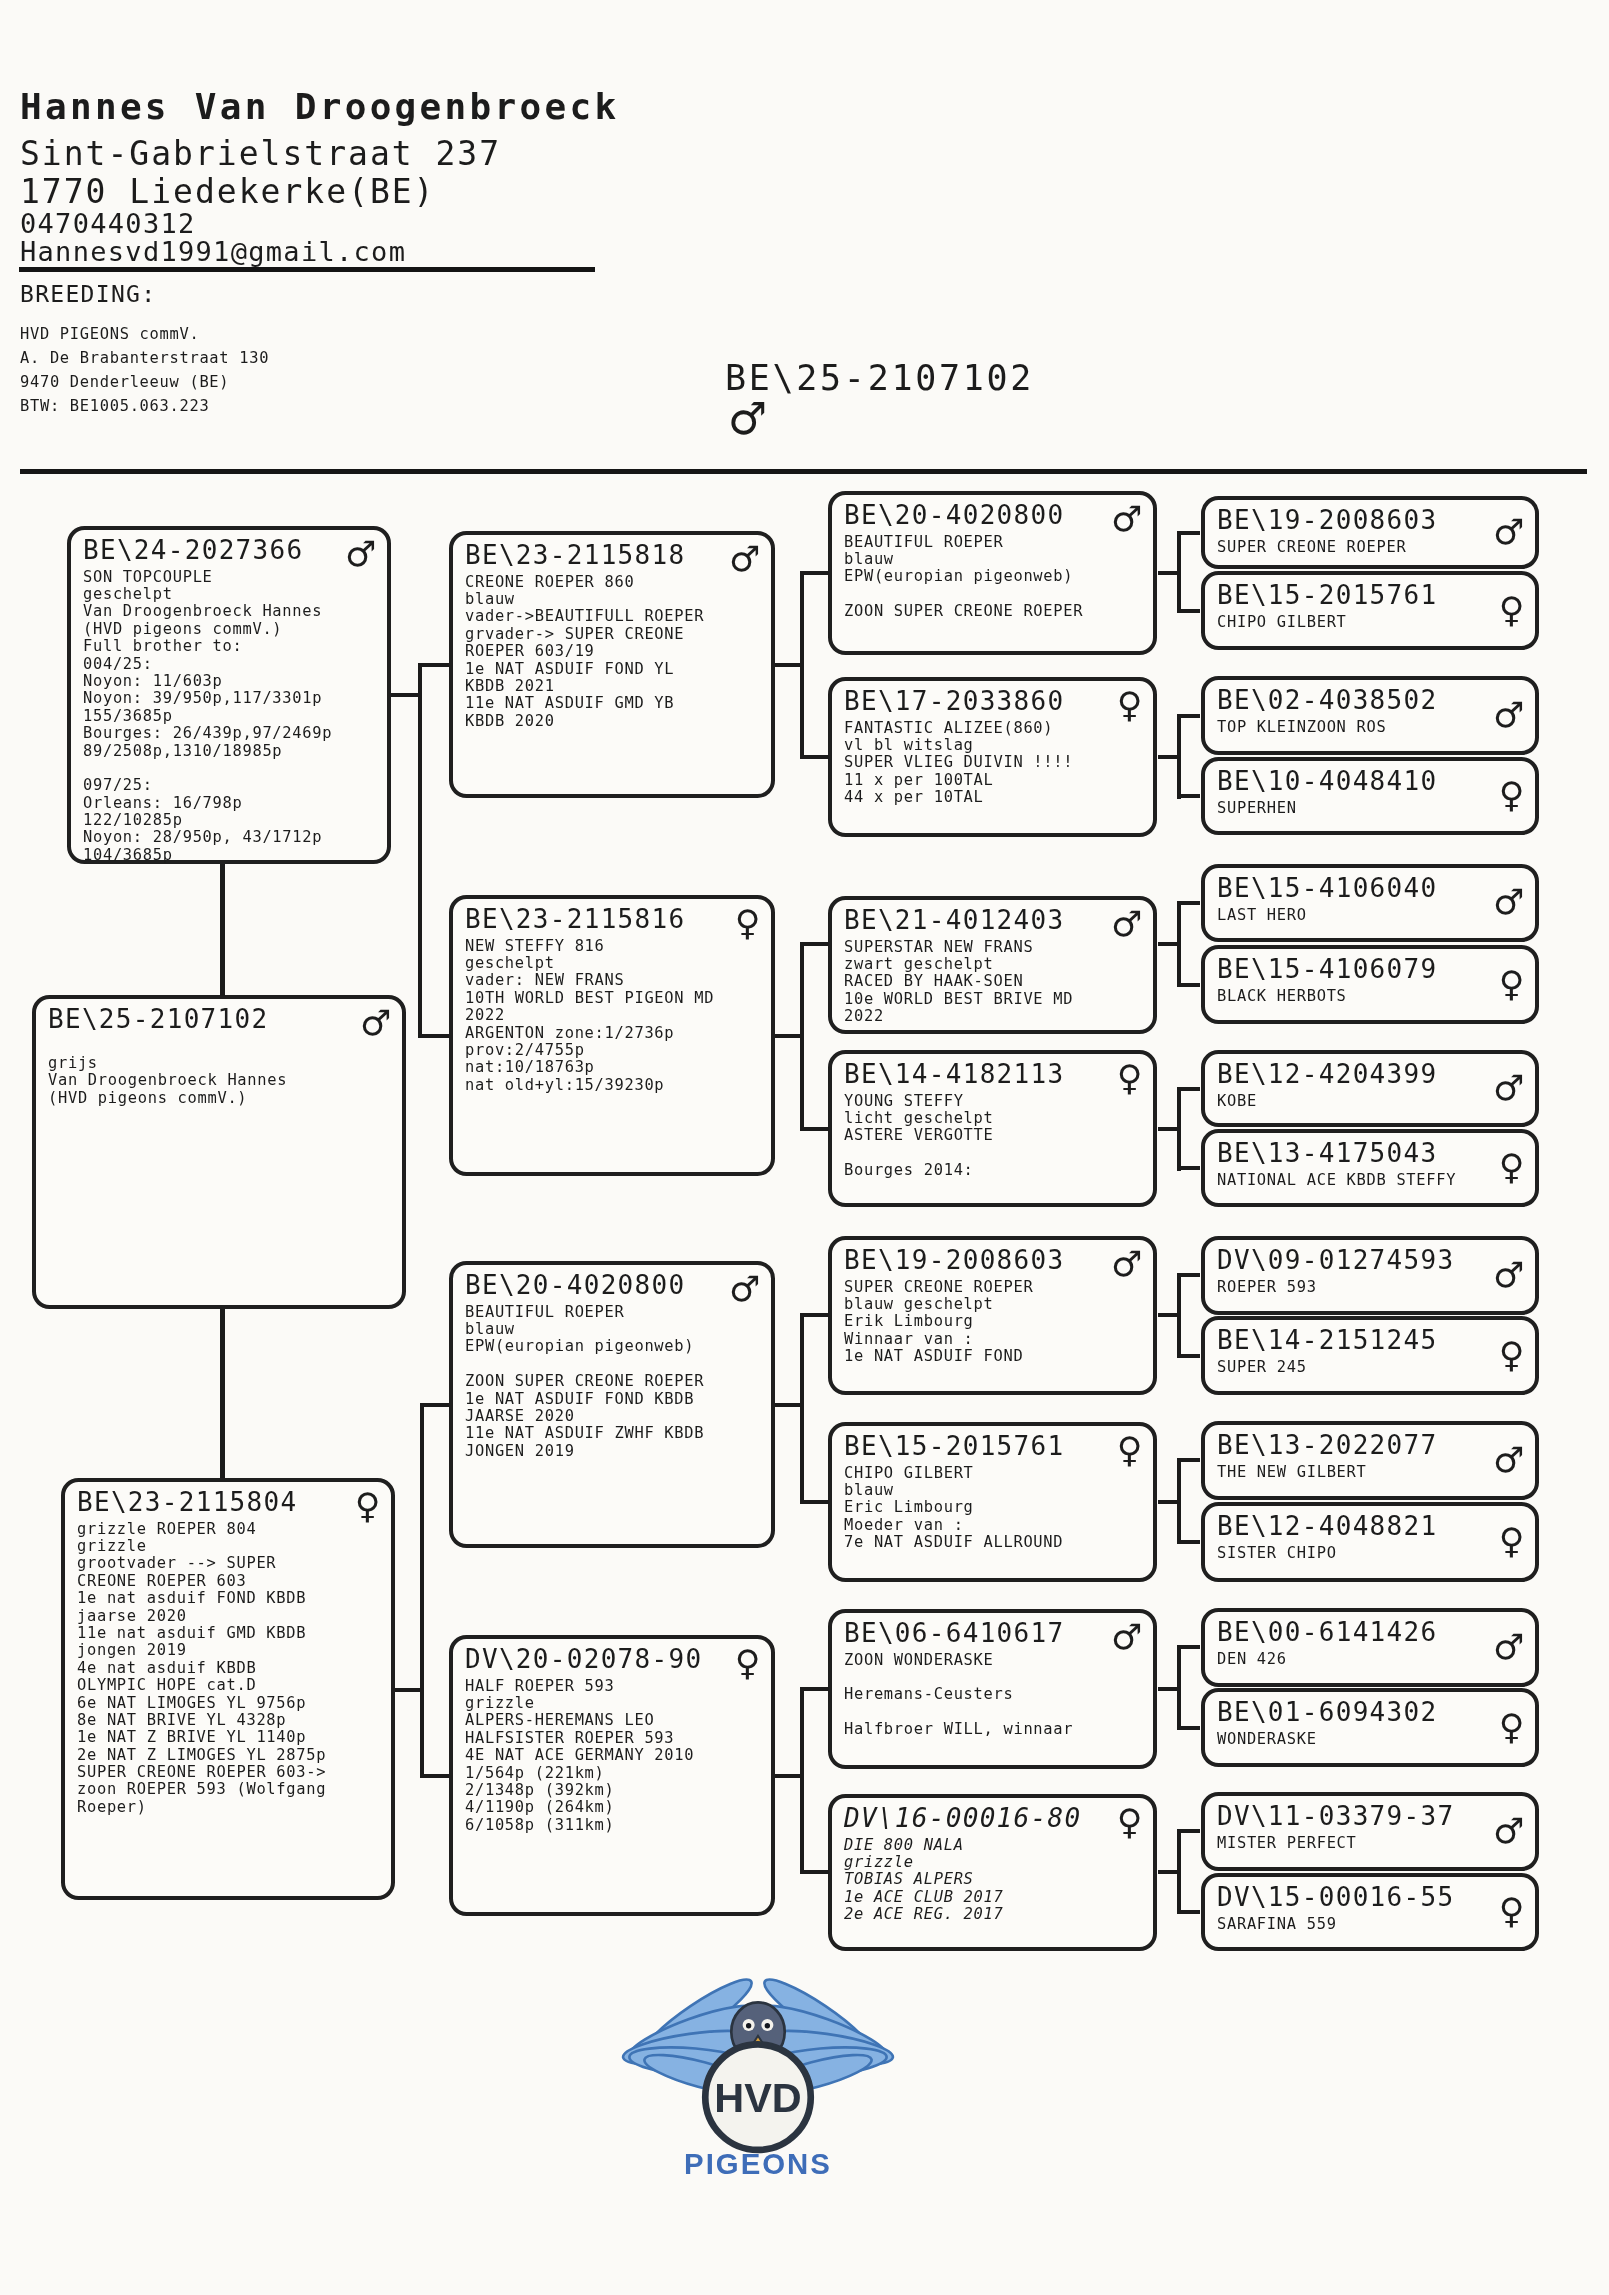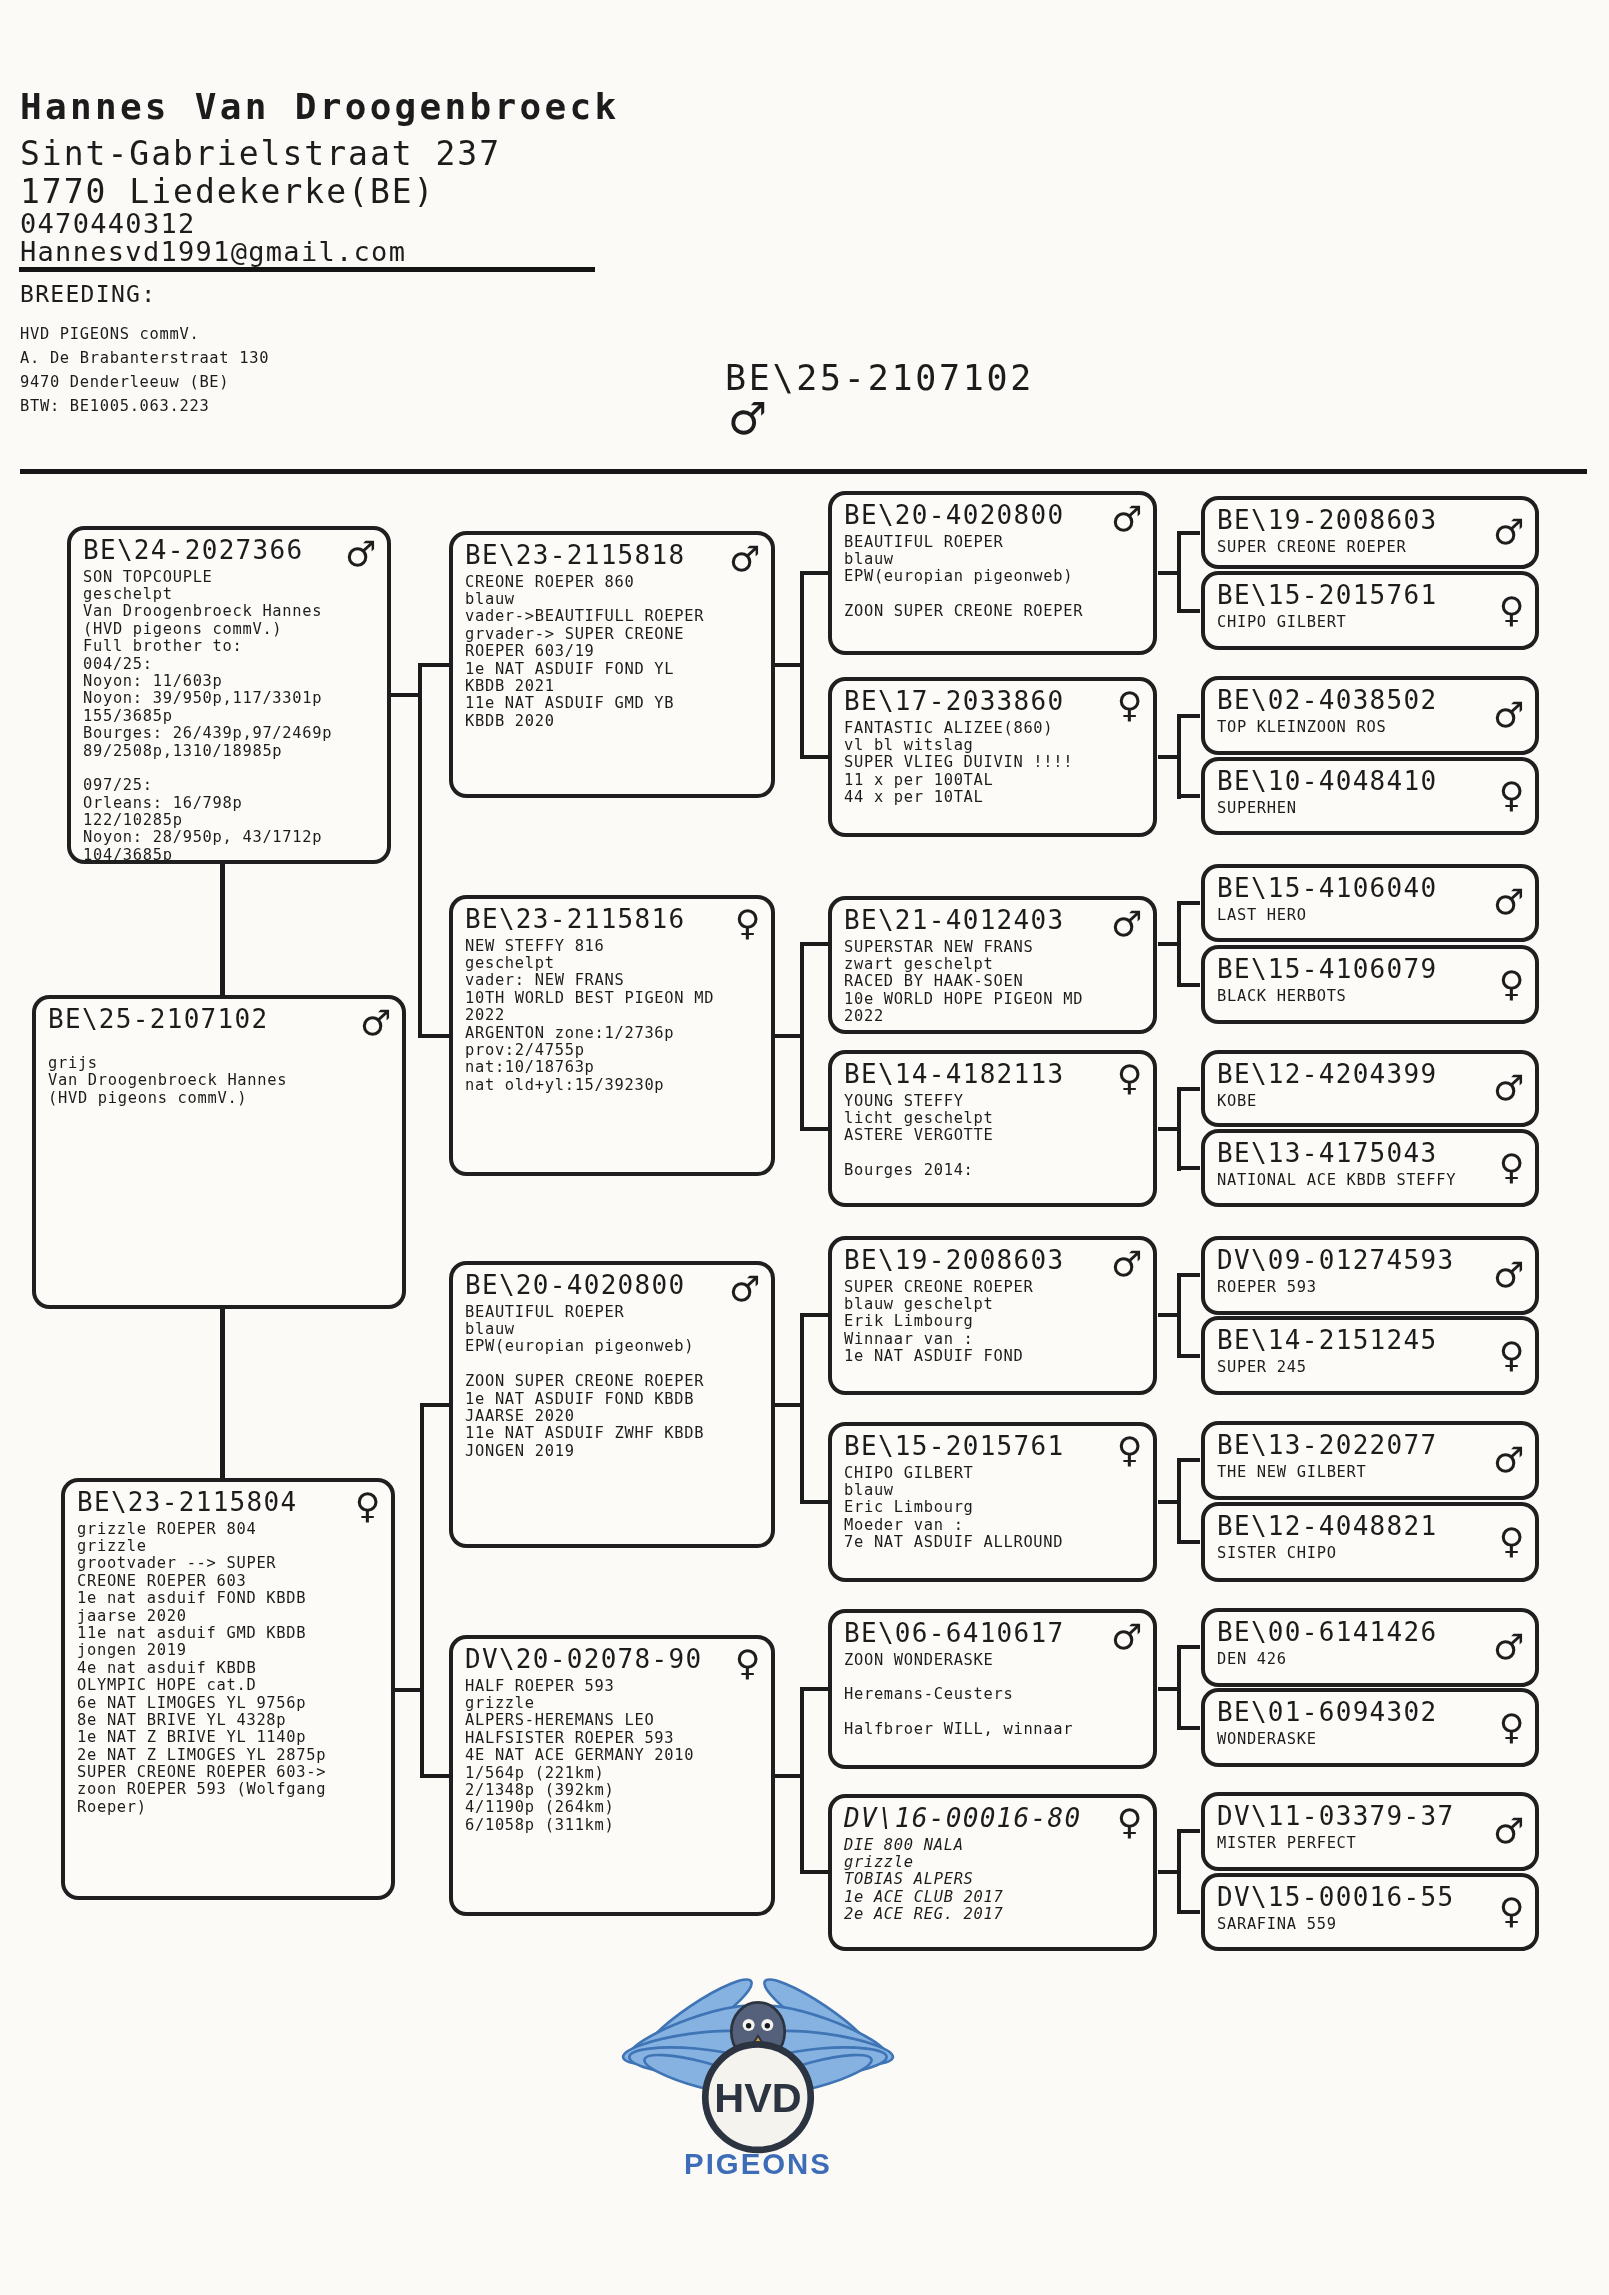--- a/index.html
+++ b/index.html
@@ -194,21 +194,21 @@
           <div class="line">44 x per 10TAL</div>
         </div>
   </div>
       <div class="pbox" style="left: 828px; top: 864px; width: 329px; height: 138px; margin-top: 32px;">
     <span class="ring">BE\21-4012403</span>
     <span class="sex-icon">♂</span>
     <div class="lines">
           <div class="line">SUPERSTAR NEW FRANS</div>
           <div class="line">zwart geschelpt</div>
           <div class="line">RACED BY HAAK-SOEN</div>
-          <div class="line">10e WORLD HOPE PIGEON MD</div>
+          <div class="line">10e WORLD BEST BRIVE MD</div>
           <div class="line">2022</div>
         </div>
   </div>
       <div class="pbox" style="left: 828px; top: 1050px; width: 329px; height: 157px;">
     <span class="ring">BE\14-4182113</span>
     <span class="sex-icon">♀</span>
     <div class="lines">
           <div class="line">YOUNG STEFFY</div>
           <div class="line">licht geschelpt</div>
           <div class="line">ASTERE VERGOTTE</div>

